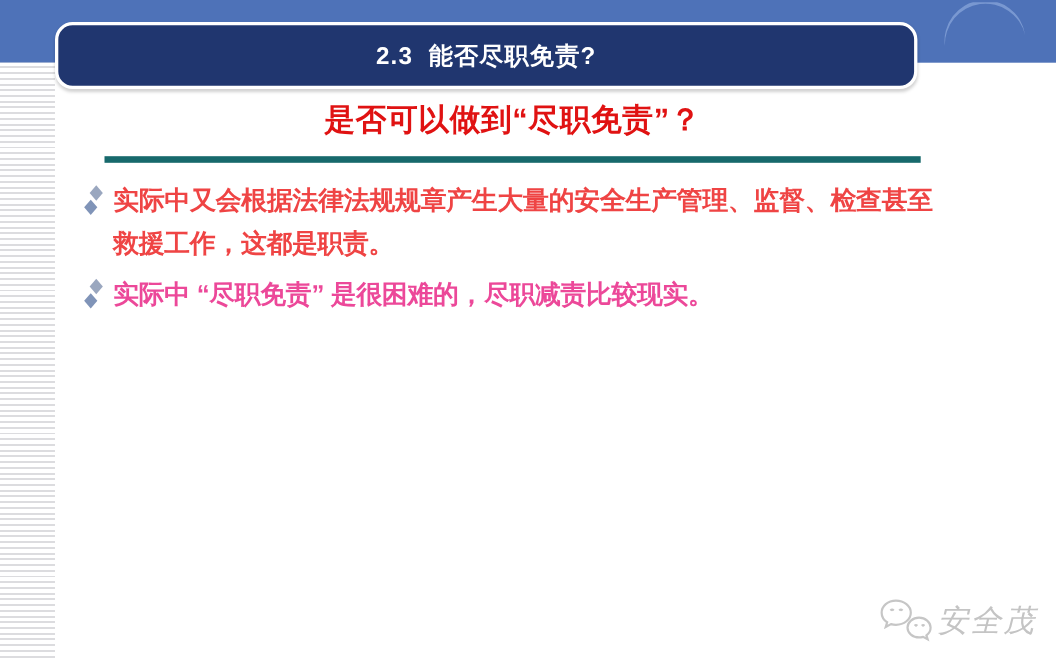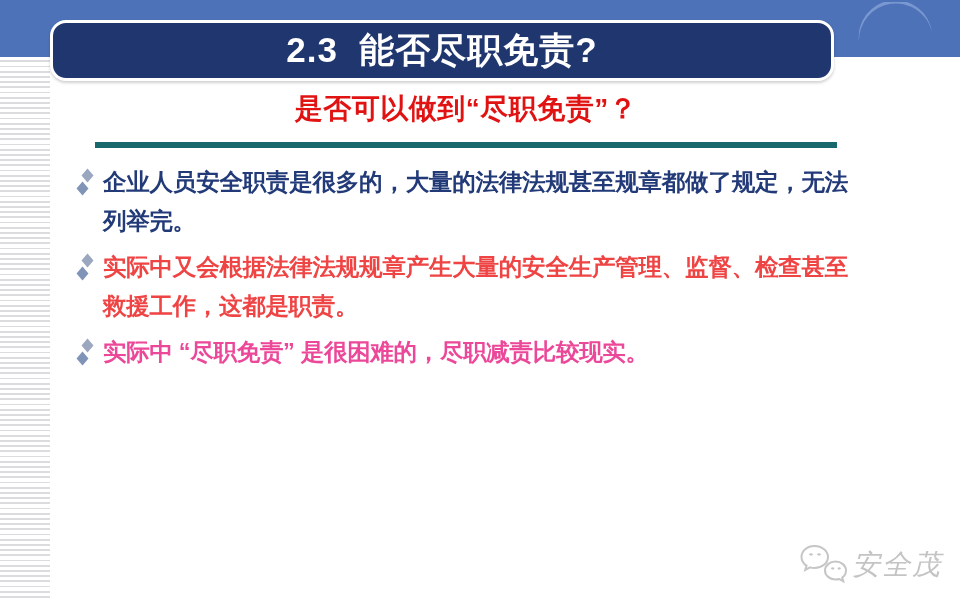--- a/index.html
+++ b/index.html
@@ -11,21 +11,21 @@
   .crescent{position:absolute;right:22px;top:2px;width:82px;height:44px;}
 
   
   .stripe-panel{position:absolute;left:0;top:57px;width:50px;height:544px;
     background:repeating-linear-gradient(180deg,#ffffff 0px,#ffffff 3.4px,var(--stripe-gray) 3.4px,var(--stripe-gray) 5.2px);}
 
   
   .title-bar{position:absolute;left:50px;top:20px;width:784px;height:61px;
     background:var(--navy);border:3px solid #fff;border-radius:16px;box-sizing:border-box;
     display:flex;align-items:center;justify-content:center;box-shadow:0 2px 3px rgba(0,0,0,.18);}
-  .title-text{color:#fff;font-size:35px;font-weight:bold;letter-spacing:1px;white-space:pre;}
+  .title-text{color:#fff;font-size:22px;font-weight:bold;letter-spacing:1px;white-space:pre;}
 
   
   .subtitle{position:absolute;left:95px;top:90px;width:742px;text-align:center;
     color:var(--subtitle-red);font-size:28px;font-weight:bold;letter-spacing:.5px;}
   .divider{position:absolute;left:95px;top:142px;width:742px;height:6px;background:var(--divider-teal);}
 
   
   .bullet-list{position:absolute;left:76px;top:163px;width:772px;margin:0;padding:0;list-style:none;}
   .bullet-item{display:flex;align-items:flex-start;margin:0 0 7px 0;}
   .bullet-icon{flex:0 0 18px;width:18px;height:28px;margin:5px 9px 0 0;}
@@ -58,27 +58,20 @@
   <div class="subtitle">是否可以做到“尽职免责”？</div>
 
   <div class="divider"></div>
 
   <ul class="bullet-list" id="bullet-list">
       <li class="bullet-item">
         <svg class="bullet-icon" viewBox="0 0 18 28">
       <path d="M11.5 0.5 L17.5 7.5 L11.5 14.5 L5.5 7.5 Z" fill="#9aa7bf"></path>
       <path d="M6.5 13.5 L12.5 20.5 L6.5 27.5 L0.5 20.5 Z" fill="#8094b8"></path>
     </svg>
-        <div class="bullet-text"><span style="color: rgb(34, 58, 120);">企业人员安全职责是很多的，大量的法律法规甚至规章都做了规定，无法列举完。</span></div>
-      </li>
-      <li class="bullet-item">
-        <svg class="bullet-icon" viewBox="0 0 18 28">
-      <path d="M11.5 0.5 L17.5 7.5 L11.5 14.5 L5.5 7.5 Z" fill="#9aa7bf"></path>
-      <path d="M6.5 13.5 L12.5 20.5 L6.5 27.5 L0.5 20.5 Z" fill="#8094b8"></path>
-    </svg>
         <div class="bullet-text"><span style="color: #ef4444;">实际中又会根据法律法规规章产生大量的安全生产管理、监督、检查甚至救援工作，这都是职责。</span></div>
       </li>
       <li class="bullet-item">
         <svg class="bullet-icon" viewBox="0 0 18 28">
       <path d="M11.5 0.5 L17.5 7.5 L11.5 14.5 L5.5 7.5 Z" fill="#9aa7bf"></path>
       <path d="M6.5 13.5 L12.5 20.5 L6.5 27.5 L0.5 20.5 Z" fill="#8094b8"></path>
     </svg>
         <div class="bullet-text"><span style="color: #ec4899;">实际中 “尽职免责” 是很困难的，尽职减责比较现实。</span></div>
       </li>
     </ul>

